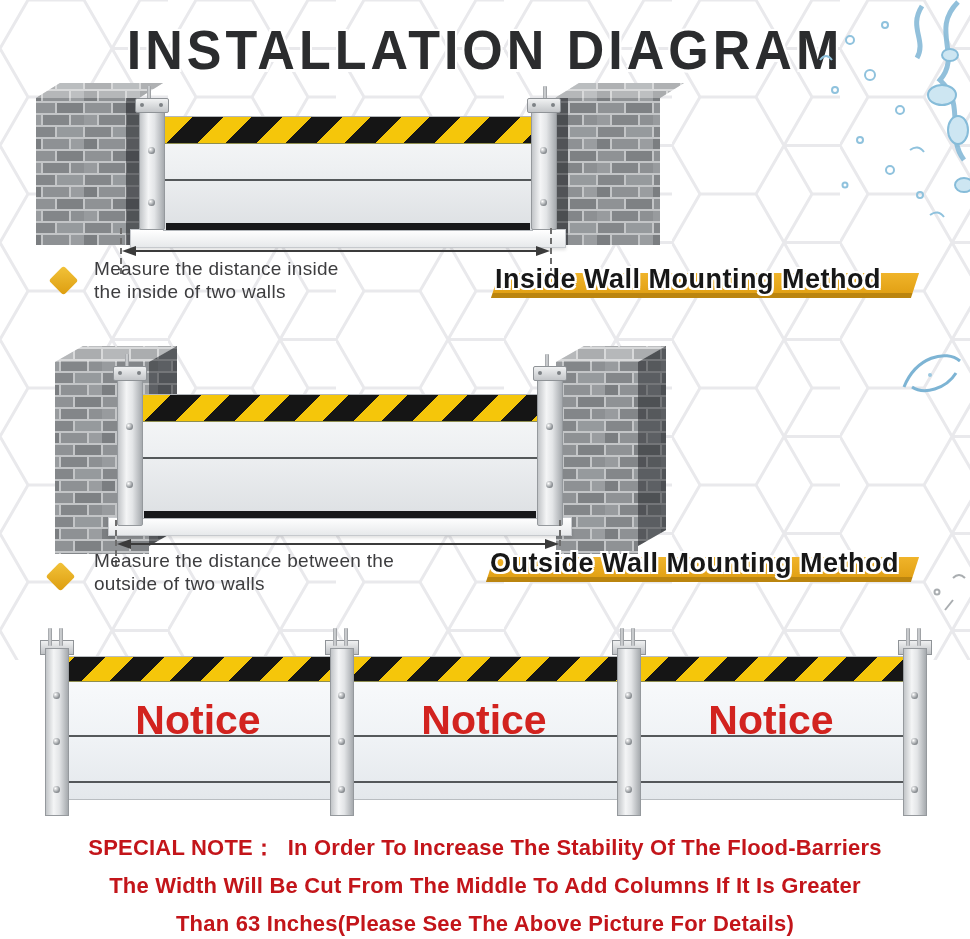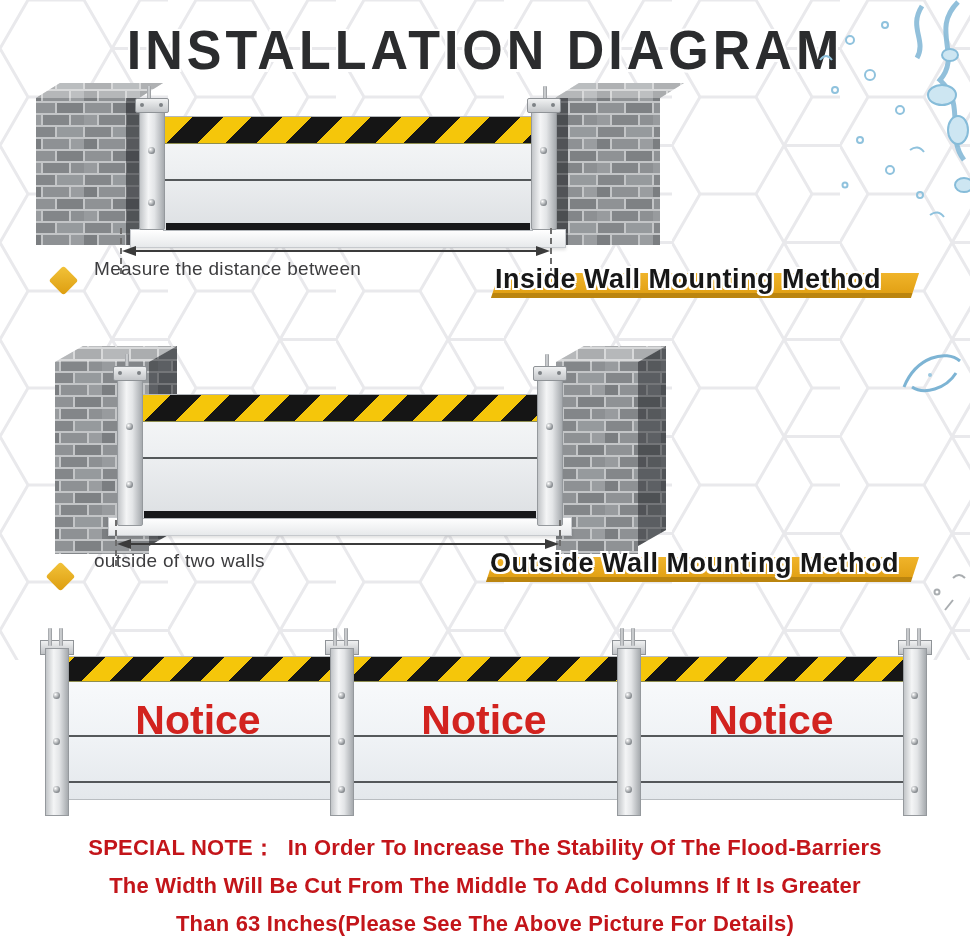--- a/index.html
+++ b/index.html
@@ -202,21 +202,22 @@
     <div class="dash" style="left:550px;top:228px;height:46px;"></div>
     <div class="dim" style="left:122px;top:243px;width:428px;height:16px;">
       <span class="line"></span>
       <span class="ah l"></span>
       <span class="ah r"></span>
     </div>
   </div>
 
   <div class="diamond" style="left:53px;top:270px;"></div>
   <div class="caption" style="left:94px;top:257px;">
-    <div>Measure the distance between</div>
+    <div>Measure the distance inside</div>
+    <div>the inside of two walls</div>
   </div>
   <div class="band" style="left:495px;top:256px;width:420px;">
     <span class="bg"></span>
     <span class="lbl">Inside Wall Mounting Method</span>
   </div>
 
   
   <div>
     <svg class="abs" style="left:46px;top:324px;z-index:2;" width="140" height="236" viewBox="0 0 140 236">
       <polygon points="9,38 103,38 131,22 37,22" fill="url(#brickP)"></polygon>
@@ -264,20 +265,21 @@
     <div class="dash" style="left:559px;top:520px;height:46px;"></div>
     <div class="dim" style="left:117px;top:536px;width:442px;height:16px;">
       <span class="line"></span>
       <span class="ah l"></span>
       <span class="ah r"></span>
     </div>
   </div>
 
   <div class="diamond" style="left:50px;top:566px;"></div>
   <div class="caption" style="left:94px;top:549px;">
+    <div>Measure the distance between the</div>
     <div>outside of two walls</div>
   </div>
   <div class="band" style="left:490px;top:540px;width:425px;">
     <span class="bg"></span>
     <span class="lbl">Outside Wall Mounting Method</span>
   </div>
 
   
   <div class="nb">
     <div class="npanel">

